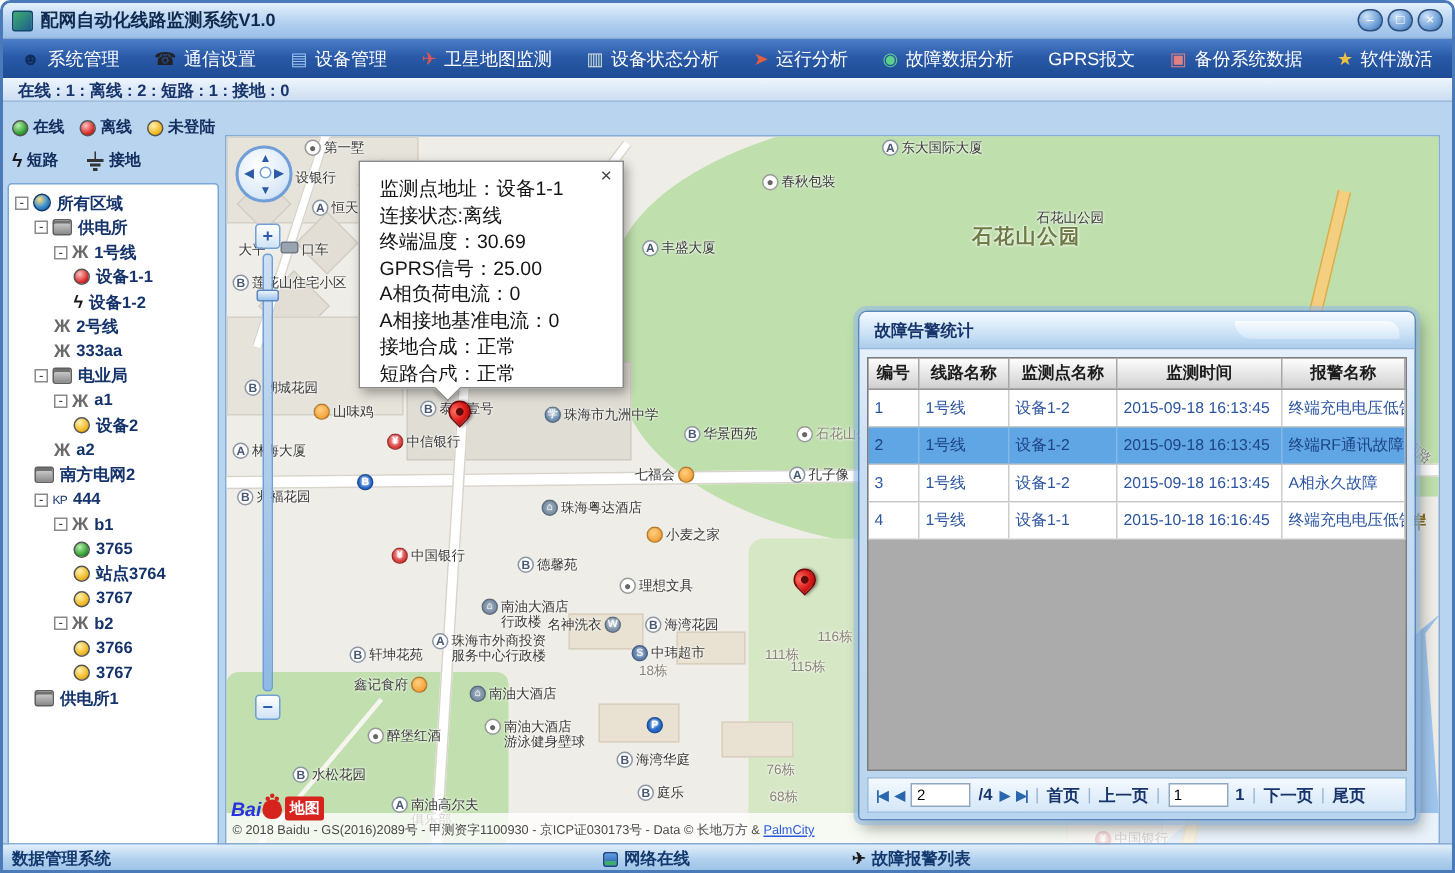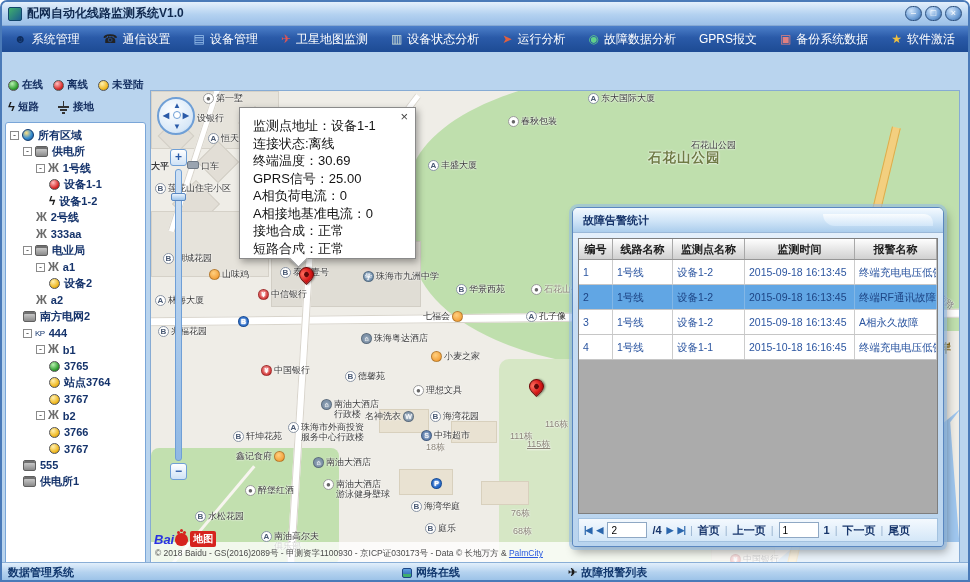--- a/index.html
+++ b/index.html
@@ -170,20 +170,21 @@
       <div class="menu-item">
         <span class="micon backup-icon">▣</span>
         <span>备份系统数据</span>
       </div>
       <div class="menu-item">
         <span class="micon activate-icon">★</span>
         <span>软件激活</span>
       </div>
     </div>
 
+  <div class="statusline">在线 : 1 : 离线 : 2 : 短路 : 1 : 接地 : 0</div>
 
   <div class="legend1">
     <span class="lgi">
         <span class="ball g"></span>
         <span>在线</span>
       </span>
     <span class="lgi">
         <span class="ball r"></span>
         <span>离线</span>
       </span>
@@ -292,24 +293,20 @@
       <div class="titem" style="padding-left: 41px;">
         <span class="tico tico-dot yellow"></span>
         <span>3766</span>
       </div>
       <div class="titem" style="padding-left: 41px;">
         <span class="tico tico-dot yellow"></span>
         <span>3767</span>
       </div>
       <div class="titem" style="padding-left: 15px;">
         <span class="tico tico-station"></span>
-        <span>555</span>
-      </div>
-      <div class="titem" style="padding-left: 15px;">
-        <span class="tico tico-station"></span>
         <span>供电所1</span>
       </div>
     </div>
 
 
   <div class="map">
 
     <div class="shape" style="left:260px;top:-20px;width:490px;height:300px;background:#bfdfad;border-radius:45% 5% 8% 55%/35% 8% 10% 45%;transform:rotate(-3deg)"></div>
     <div class="shape" style="left:430px;top:0;width:380px;height:240px;background:#bfdfad"></div>
     <div class="shape" style="left:0;top:357px;width:188px;height:117px;background:#c2e0af;border-radius:8px"></div>
@@ -359,21 +356,21 @@
           <span>
             <div>恒天国际</div>
           </span>
         </div>
         <div class="map-label" style="left: 437px; top: 2px;">
           <span class="poi blueA">A</span>
           <span>
             <div>东大国际大厦</div>
           </span>
         </div>
-        <div class="map-label" style="left: 0px; top: 70px; font-weight: bold;">
+        <div class="map-label" style="left: 8px; top: 70px;">
           <span>
             <div>大平</div>
           </span>
         </div>
         <div class="map-label" style="left: 36px; top: 70px;">
           <span class="poi bus"></span>
           <span>
             <div>口车</div>
           </span>
         </div>
@@ -544,21 +541,21 @@
         <div class="map-label gray" style="left: 359px; top: 340px;">
           <span>
             <div>111栋</div>
           </span>
         </div>
         <div class="map-label gray" style="left: 394px; top: 328px;">
           <span>
             <div>116栋</div>
           </span>
         </div>
-        <div class="map-label gray" style="left: 376px; top: 348px; text-decoration: underline;">
+        <div class="map-label gray" style="left: 376px; top: 348px;">
           <span>
             <div>115栋</div>
           </span>
         </div>
         <div class="map-label" style="left: 85px; top: 360px;">
           <span>
             <div>鑫记食府</div>
           </span>
           <span class="poi orange"></span>
         </div>

